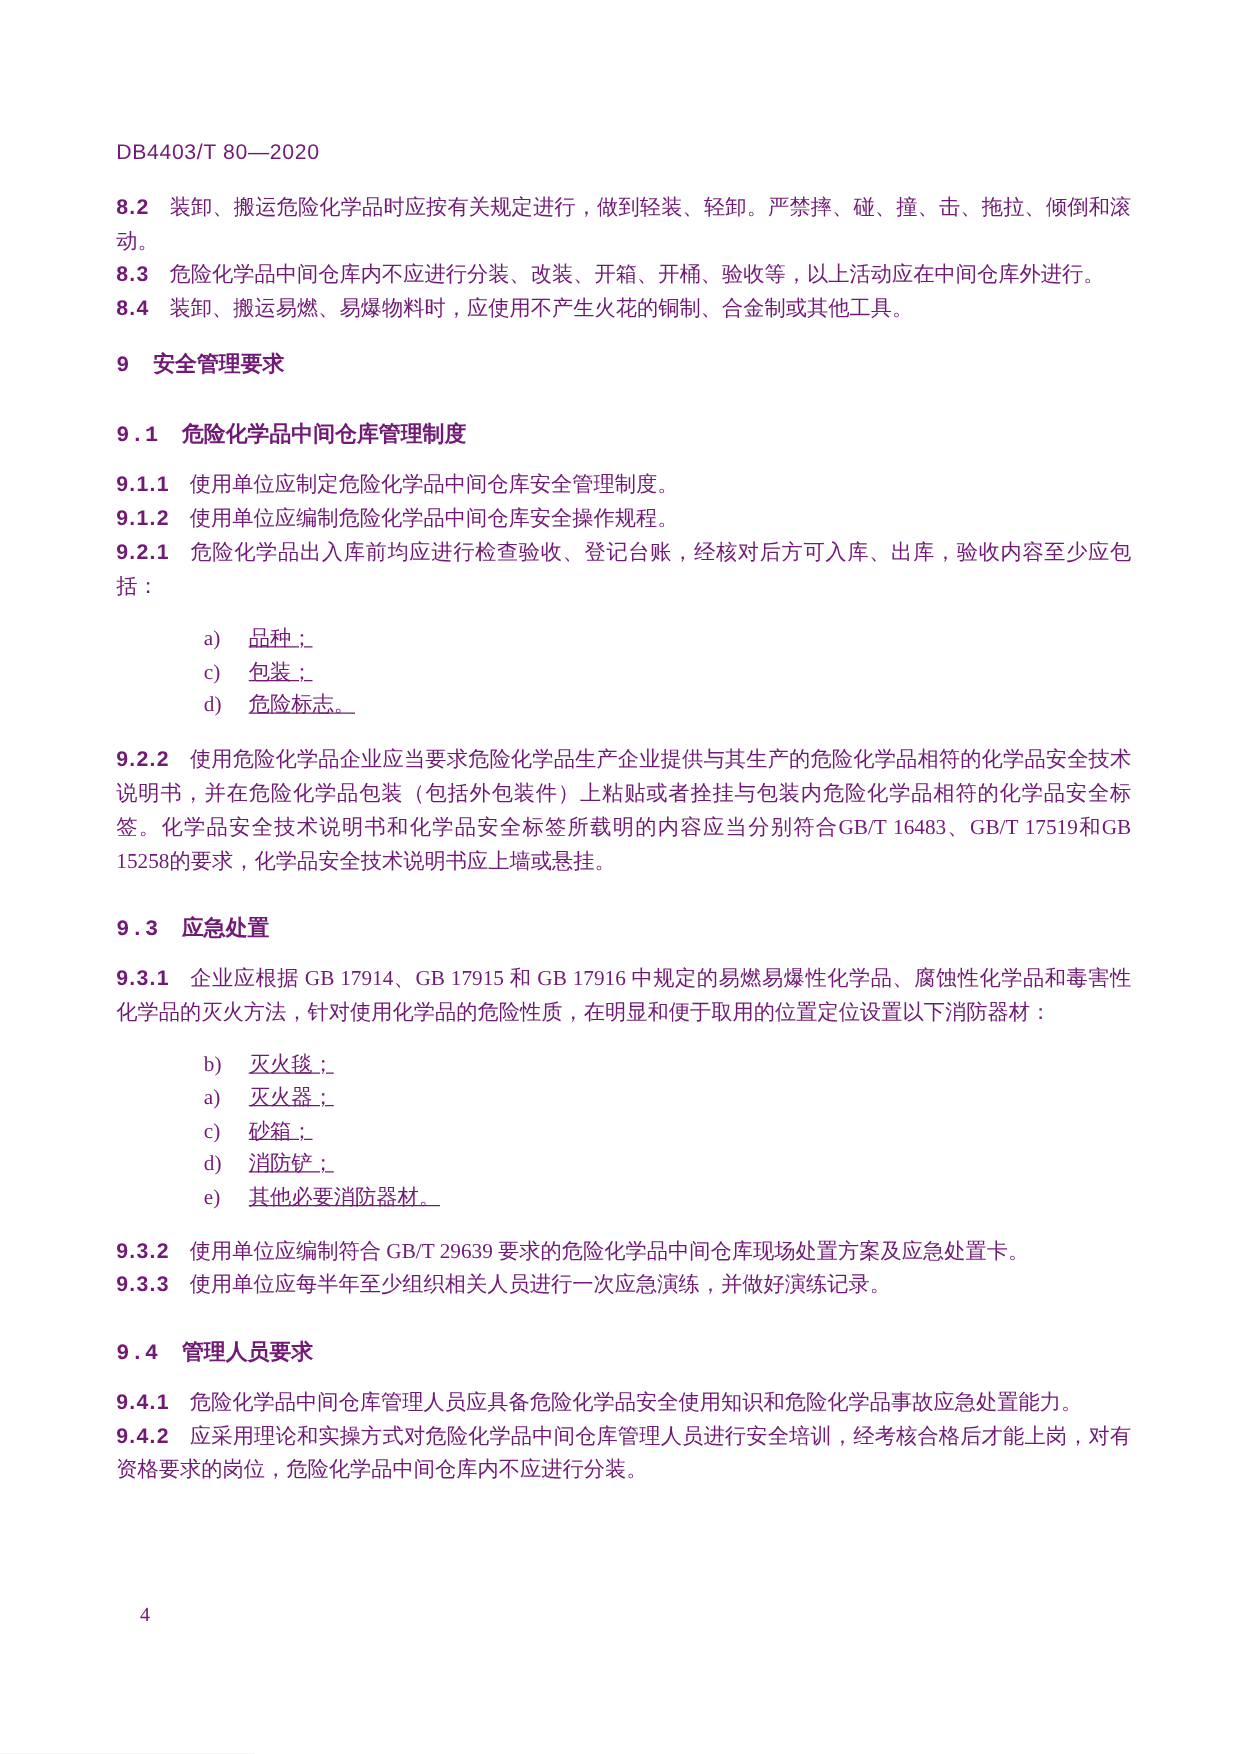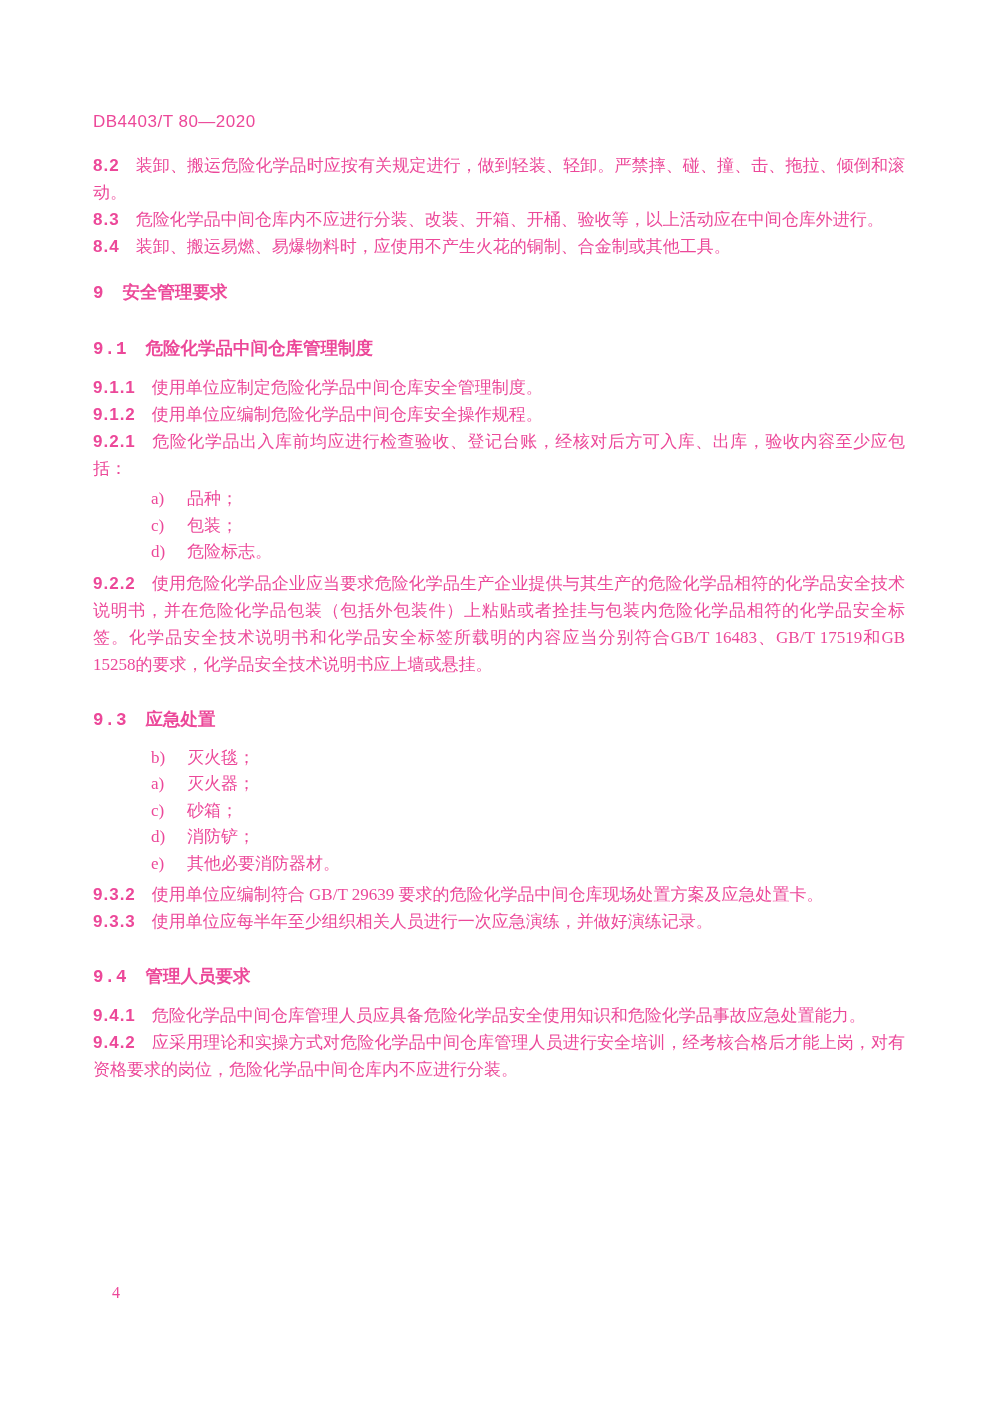--- a/index.html
+++ b/index.html
@@ -2,21 +2,21 @@
 <html lang="zh"><head>
 <meta charset="utf-8">
 <style>
   html, body { margin: 0; padding: 0; background: #e9e9e9; }
   .page {
     position: relative;
     width: 992px;
     height: 1403px;
     margin: 0 auto;
     background: #ffffff;
-    color: #ec4899;
+    color: #701a75;
     font-family: "Liberation Serif", "DejaVu Serif", serif;
     overflow: hidden;
   }
   .content {
     position: absolute;
     left: 93px;
     top: 112px;
     width: 812px;
   }
   .doc-code {
@@ -43,21 +43,21 @@
   .h1, .h2 {
     font-family: Liberation Mono, monospace;
     font-weight: 600;
     font-size: 17.5px;
     line-height: 27px;
     margin: 0;
   }
   .h1 { margin-top: 20px; margin-bottom: 24px; }
   .h2 { margin-top: 29px; margin-bottom: 11px; }
   .hnum { letter-spacing: 1px; padding-right: 18px; }
-  .list { margin: 4px; }
+  .list { margin: 16px; text-decoration: underline; }
   .li {
     padding-left: 54px;
     font-size: 17px;
     line-height: 26.5px;
   }
   .marker {
     display: inline-block;
     width: 36px;
     font-family: "Liberation Serif", "DejaVu Serif", serif;
   }
@@ -123,20 +123,23 @@
     </div>
 
     <p class="clause">
       <span class="cnum">9.2.2</span><span>使用危险化学品企业应当要求危险化学品生产企业提供与其生产的危险化学品相符的化学品安全技术说明书，并在危险化学品包装（包括外包装件）上粘贴或者拴挂与包装内危险化学品相符的化学品安全标签。化学品安全技术说明书和化学品安全标签所载明的内容应当分别符合GB/T 16483、GB/T 17519和GB 15258的要求，化学品安全技术说明书应上墙或悬挂。</span>
     </p>
 
     <h3 class="h2">
       <span class="hnum">9.3</span><span>应急处置</span>
     </h3>
 
+    <p class="clause">
+      <span class="cnum">9.3.1</span><span>企业应根据 GB 17914、GB 17915 和 GB 17916 中规定的易燃易爆性化学品、腐蚀性化学品和毒害性化学品的灭火方法，针对使用化学品的危险性质，在明显和便于取用的位置定位设置以下消防器材：</span>
+    </p>
 
     <div class="list">
       <div class="li">
         <span class="marker">b)</span><span>灭火毯；</span>
       </div>
       <div class="li">
         <span class="marker">a)</span><span>灭火器；</span>
       </div>
       <div class="li">
         <span class="marker">c)</span><span>砂箱；</span>

